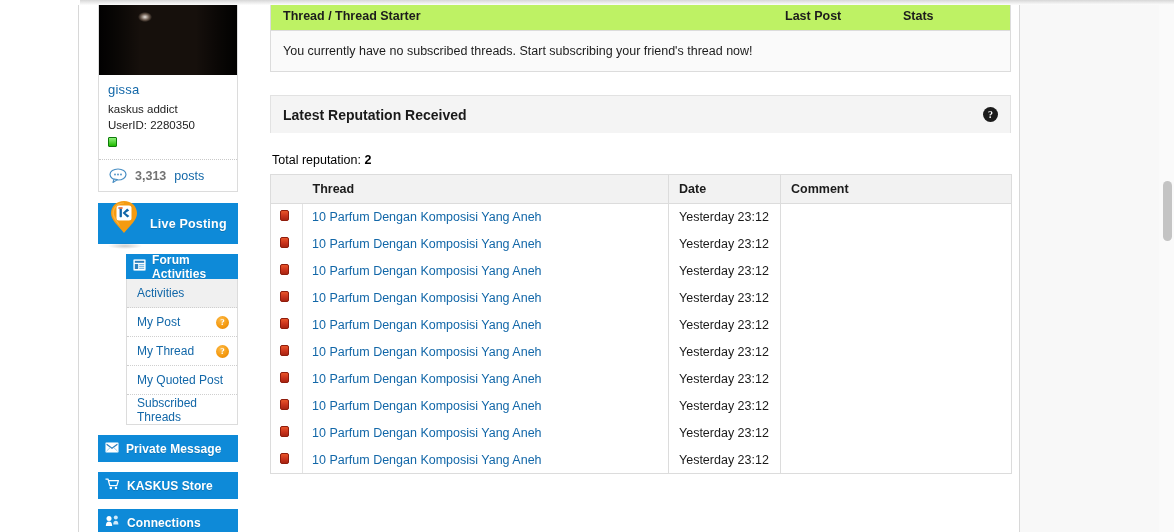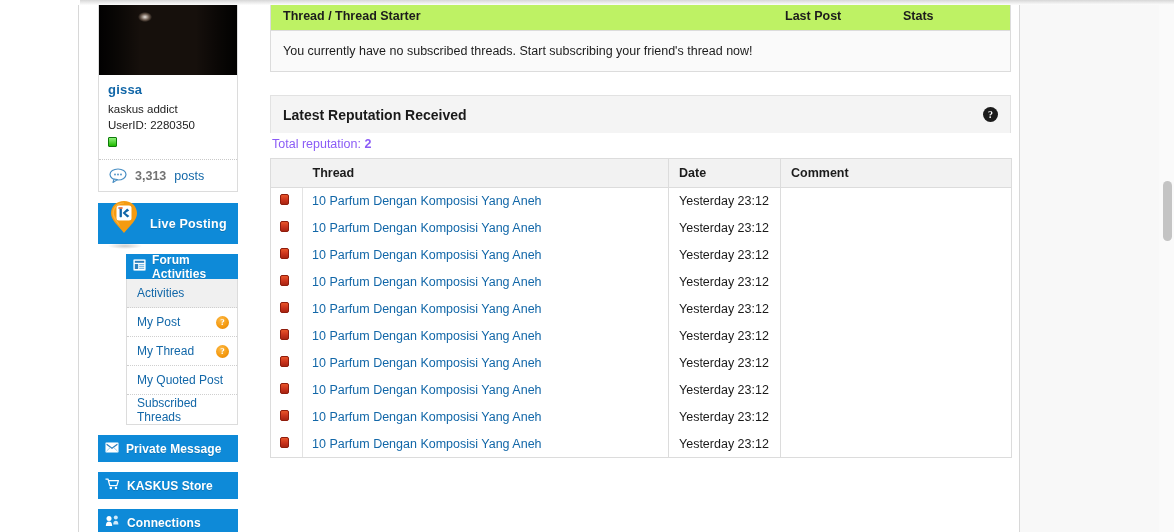--- a/index.html
+++ b/index.html
@@ -88,21 +88,21 @@
   .avatar-dark-overlay {
     position: absolute; inset: 0;
     background:
       linear-gradient(to right, rgba(0,0,0,0.95) 0%, rgba(0,0,0,0.55) 14%, rgba(0,0,0,0) 30%,
                       rgba(0,0,0,0) 70%, rgba(0,0,0,0.55) 86%, rgba(0,0,0,0.95) 100%);
     pointer-events: none;
   }
   .profile-body { padding: 6px 8px 6px 9px; }
   .username {
     color: #1267a8;
-    font-weight: bold;
+    font-weight: normal;
     font-size: 13px;
     line-height: 18px;
     letter-spacing: .2px;
   }
   .usertitle {
     color: #222;
     font-size: 11.5px;
     line-height: 16px;
     margin-top: 2px;
   }
@@ -264,23 +264,23 @@
   }
   .help-dot {
     width: 15px; height: 15px; border-radius: 50%;
     background: #1c1c1c;
     color: #fff; font-size: 10px; font-weight: bold;
     line-height: 15px; text-align: center;
     font-family: "Liberation Serif", serif;
   }
 
   .total-rep {
-    margin-top: 4px;
-    font-size: 12.5px;
-    color: #8b5cf6;
+    margin-top: 20px;
+    font-size: 12.5px;
+    color: #000000;
     padding-left: 2px;
   }
   .total-rep b { font-weight: bold; }
 
   .rep-table {
     margin-top: 7px;
     width: 741px;
     border-collapse: collapse;
     table-layout: fixed;
   }

